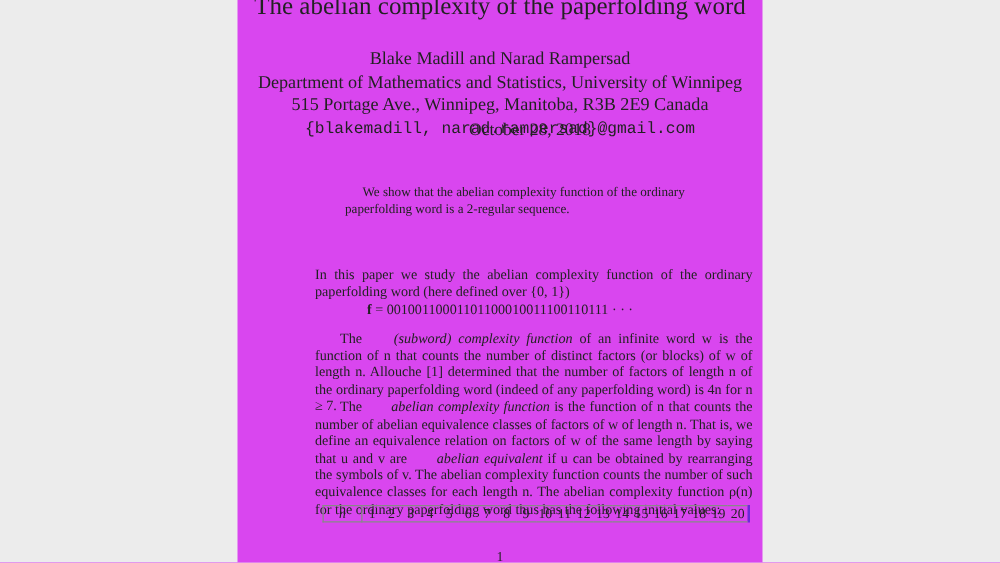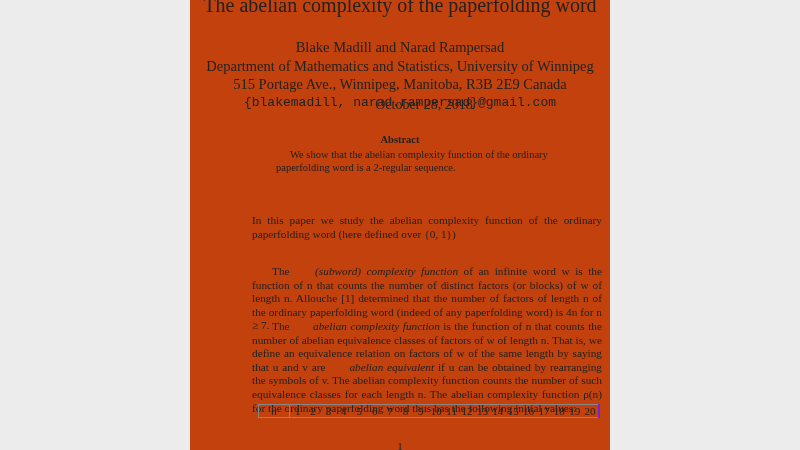--- a/index.html
+++ b/index.html
@@ -1,17 +1,17 @@
 <!DOCTYPE html>
 <html><head>
 <meta charset="utf-8">
 <style>
   html, body { margin:0; padding:0; }
   body { width:800px; height:450px; background:#ececec; position:relative; overflow:hidden; font-family:"DejaVu Serif", serif; color:#222; }
-  .page { position:absolute; left:190px; top:0; width:420px; height:450px; background:#c2410c; }
+  .page { position:absolute; left:190px; top:0; width:420px; height:450px; background:#d946ef; }
   .arxiv { position:absolute; left:186px; top:40px; width:36px; height:320px; }
   .arxiv span { position:absolute; left:50%; top:50%; transform:translate(-50%,-50%) rotate(-90deg); white-space:nowrap; font-family:"Liberation Serif", serif; font-size:19px; color:#8a8a8a; letter-spacing:0.2px; }
   .title { position:absolute; left:0; right:0; top:-6px; text-align:center; font-family:"Liberation Serif", serif; font-size:20px; }
   .authors { position:absolute; left:0; right:0; top:38px; text-align:center; font-family:"Liberation Serif", serif; font-size:14.5px; line-height:18.5px; }
   .mono { font-family:"Liberation Mono", monospace; font-size:13px; }
   .date { position:absolute; left:0; right:0; top:97px; text-align:center; font-family:"Liberation Serif", serif; font-size:14px;padding-left:48px; }
   .abs-h { position:absolute; left:0; right:0; top:134px; text-align:center; font-family:"Liberation Serif", serif; font-weight:bold; font-size:10.5px; }
   .abs-body { position:absolute; left:86px; right:18px; top:148px; font-family:"Liberation Serif", serif; font-size:10.5px; line-height:13px; text-indent:14px; }
   .sec { position:absolute; left:62px; top:186px; font-family:"Liberation Serif", serif; font-weight:bold; font-size:17px; }
   .sec .num { display:inline-block; width:26px; }
@@ -38,25 +38,25 @@
 <div class="page">
   <div class="title">The abelian complexity of the paperfolding word</div>
   <div class="authors">
     <div>Blake Madill and Narad Rampersad</div>
     <div>Department of Mathematics and Statistics, University of Winnipeg</div>
     <div>515 Portage Ave., Winnipeg, Manitoba, R3B 2E9 Canada</div>
     <div class="mono">{blakemadill, narad.rampersad}@gmail.com</div>
   </div>
   <div class="date">October 28, 2018</div>
 
-  <div class="abs-h">Abstract</div>
   <div class="abs-body">We show that the abelian complexity function of the ordinary paperfolding word is a 2-regular sequence.</div>
 
 
   <div class="body p1">In this paper we study the abelian complexity function of the ordinary paperfolding word (here defined over {0, 1})</div>
+  <div class="eq"><b>f</b><span> = 00100110001101100010011100110111 · · ·</span></div>
 
   <div class="body p2"><span>The </span><i>(subword) complexity function</i><span> of an infinite word w is the function of n that counts the number of distinct factors (or blocks) of w of length n. Allouche [1] determined that the number of factors of length n of the ordinary paperfolding word (indeed of any paperfolding word) is 4n for n ≥ 7.</span></div>
 
   <div class="body p3"><span>The </span><i>abelian complexity function</i><span> is the function of n that counts the number of abelian equivalence classes of factors of w of length n. That is, we define an equivalence relation on factors of w of the same length by saying that u and v are </span><i>abelian equivalent</i><span> if u can be obtained by rearranging the symbols of v. The abelian complexity function counts the number of such equivalence classes for each length n. The abelian complexity function ρ(n) for the ordinary paperfolding word thus has the following initial values:</span></div>
 
   <div class="pagenum">1</div>
 </div>
 
 <table class="rho">
   <tbody>

